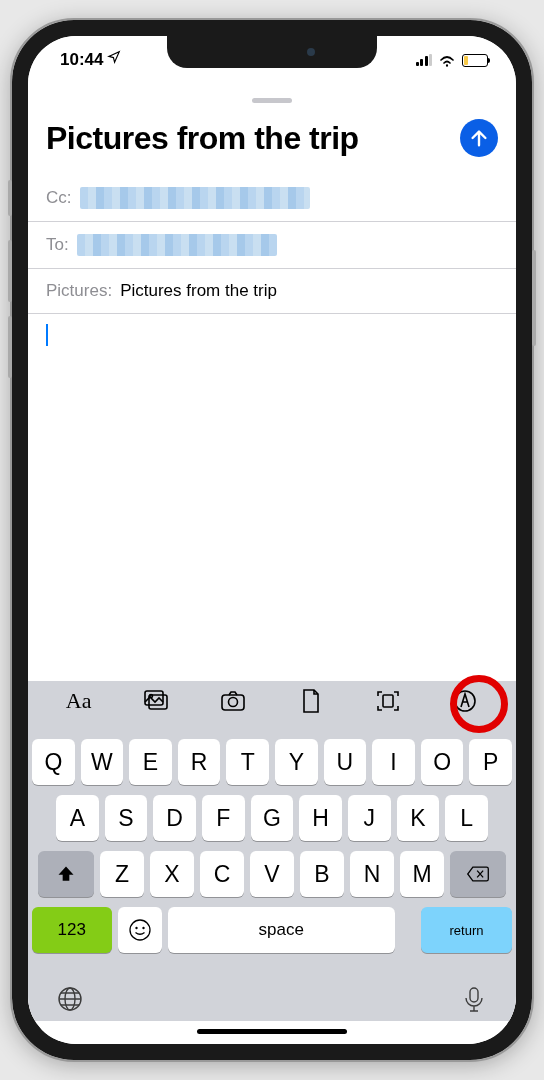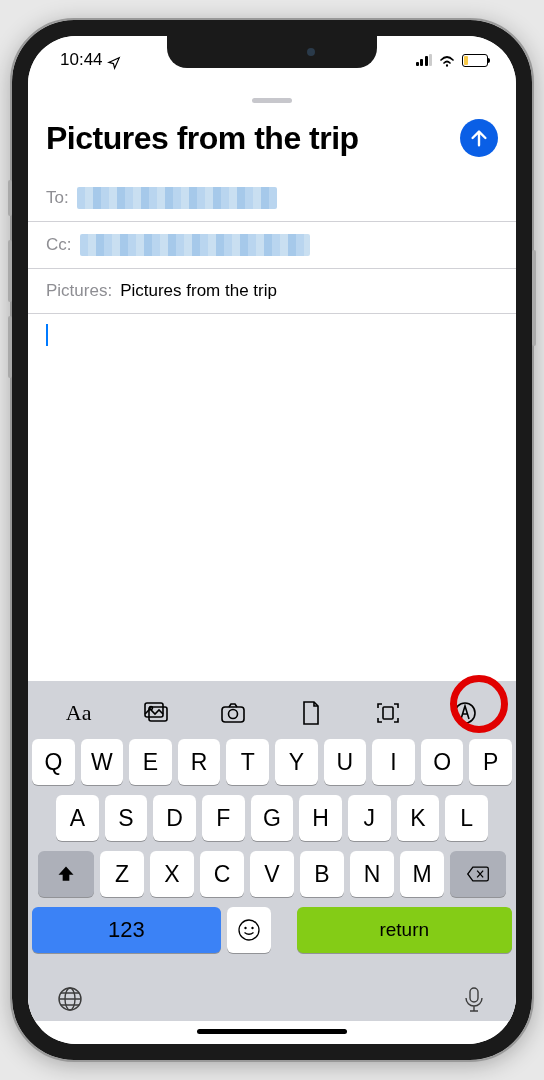--- a/index.html
+++ b/index.html
@@ -64,23 +64,23 @@
       display: flex;
       justify-content: space-between;
       align-items: center;
       padding: 0 28px 0 32px;
       background: #fff;
       position: relative;
       z-index: 5;
     }
     .status-time {
       font-size: 17px;
-      font-weight: 400;
-      display: flex;
-      align-items: flex-end;
+      font-weight: 700;
+      display: flex;
+      align-items: flex-start;
       gap: 4px;
     }
     .status-right {
       display: flex;
       align-items: center;
       gap: 6px;
     }
     .signal-bars {
       display: flex;
       align-items: flex-end;
@@ -192,21 +192,21 @@
       width: 2px;
       height: 22px;
       background: #007aff;
       animation: blink 1s infinite;
     }
     @keyframes blink { 50% { opacity: 0; } }
     .kb-toolbar {
       background: #d1d3d9;
       height: 52px;
       display: flex;
-      align-items: flex-end;
+      align-items: flex-start;
       justify-content: space-around;
       padding: 0 12px;
       position: relative;
     }
     .kb-tool {
       width: 56px;
       height: 40px;
       display: flex;
       align-items: center;
       justify-content: center;
@@ -250,30 +250,30 @@
       background: #adb0b9;
       max-width: 56px;
       flex: 1.3;
     }
     .key-space {
       max-width: none;
       flex: 4;
       font-size: 17px;
     }
     .key-123 {
-      background: #3b82f6;
+      background: #84cc16;
       max-width: none;
       flex: 1.4;
-      font-size: 22px;
+      font-size: 17px;
     }
     .key-return {
-      background: #84cc16;
+      background: #7dd3fc;
       max-width: none;
       flex: 1.6;
-      font-size: 19px;
+      font-size: 13px;
       margin-left: 20px;
     }
     .key-emoji {
       max-width: 44px;
       flex: 1;
       font-size: 20px;
     }
     .kb-bottom {
       display: flex;
       justify-content: space-between;
@@ -340,26 +340,26 @@
       <div class="title-row">
         <div class="big-title">Pictures from the trip</div>
         <div class="send-btn">
           <svg viewBox="0 0 24 24">
               <path d="M12 20 V5 M5 12 L12 5 L19 12" stroke="#fff" stroke-width="2.6" fill="none" stroke-linecap="round" stroke-linejoin="round"></path>
             </svg>
         </div>
       </div>
 
       <div class="field-row">
+        <span class="field-label">Cc:</span>
+        <div class="redacted" style="width:230px"></div>
+      </div>
+      <div class="field-row">
         <span class="field-label">To:</span>
         <div class="redacted" style="width:200px"></div>
-      </div>
-      <div class="field-row">
-        <span class="field-label">Cc:</span>
-        <div class="redacted" style="width:230px"></div>
       </div>
       <div class="field-row">
         <span class="field-label">Pictures:</span>
         <span class="field-value">Pictures from the trip</span>
       </div>
 
       <div class="body-area">
         <div class="cursor"></div>
       </div>
 
@@ -450,20 +450,21 @@
         <div class="kb-row">
           <div class="key key-123">123</div>
           <div class="key key-emoji">
             <svg width="24" height="24" viewBox="0 0 24 24">
                 <circle cx="12" cy="12" r="10" fill="none" stroke="#000" stroke-width="1.3"></circle>
                 <circle cx="8.5" cy="10" r="1.2" fill="#000"></circle>
                 <circle cx="15.5" cy="10" r="1.2" fill="#000"></circle>
                 <path d="M7.5 14.5 Q12 18 16.5 14.5" fill="none" stroke="#000" stroke-width="1.3"></path>
               </svg>
           </div>
+          <div class="key key-space">space</div>
           <div class="key key-return">return</div>
         </div>
       </div>
 
       <div class="kb-bottom">
         <div>
           <svg viewBox="0 0 28 28">
               <circle cx="14" cy="14" r="11"></circle>
               <ellipse cx="14" cy="14" rx="5" ry="11"></ellipse>
               <path d="M3 14 H25 M5 8 H23 M5 20 H23"></path>

